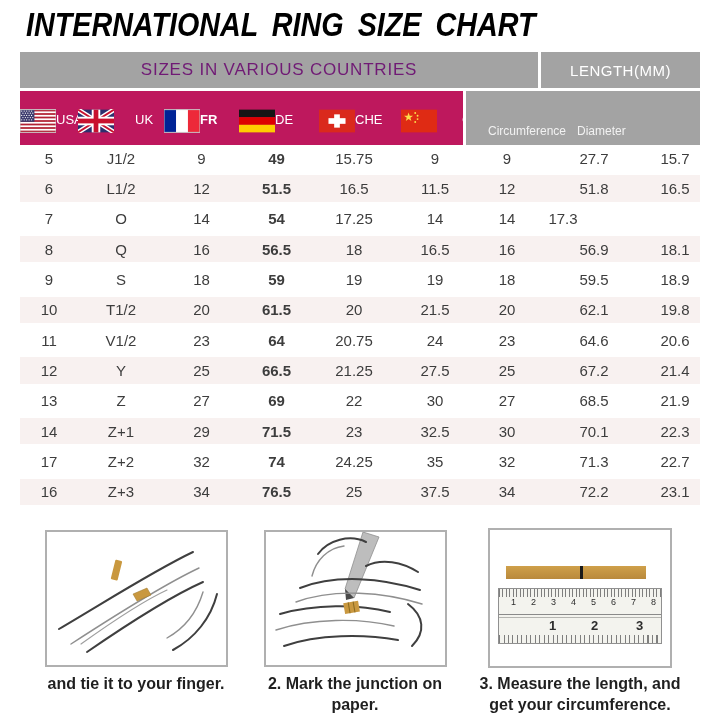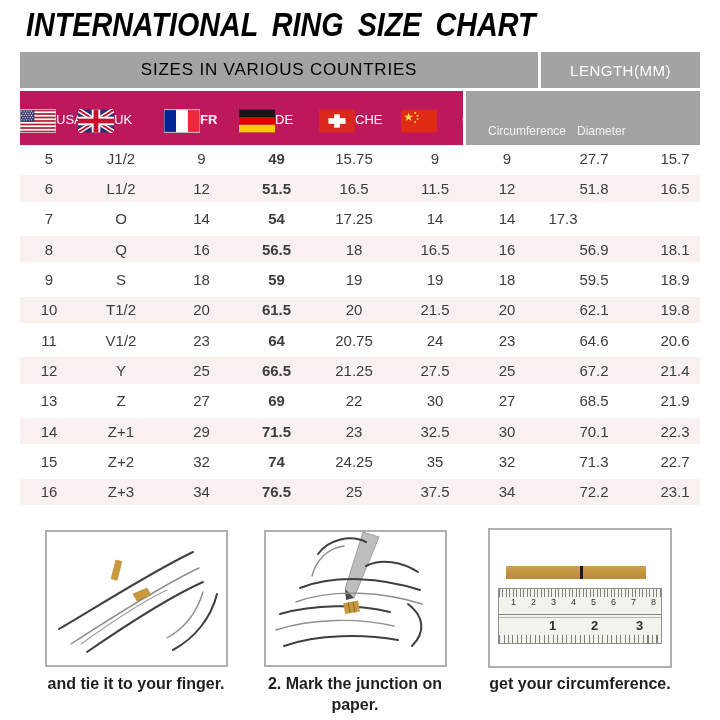--- a/index.html
+++ b/index.html
@@ -7,38 +7,38 @@
         font-family:"Liberation Sans",sans-serif;}
 
   
   .title{position:absolute;left:26px;top:6px;margin:0;font-size:33px;font-weight:bold;
          font-style:italic;color:#000;white-space:nowrap;letter-spacing:0px;word-spacing:7px;
          transform:scaleX(.87);transform-origin:left center;}
 
   
   .size-table{position:absolute;left:20px;top:52px;width:680px;}
   .group-header{display:flex;height:36px;}
-  .gh-left{width:518px;background:#a3a3a3;color:#000000;font-size:17px;letter-spacing:.8px;
+  .gh-left{width:518px;background:#a3a3a3;color:#701a75;font-size:17px;letter-spacing:.8px;
            display:flex;align-items:center;justify-content:center;}
   .gh-gap{width:3px;background:#fff;}
   .gh-right{flex:1;background:#a3a3a3;color:#fff;font-size:15px;letter-spacing:.5px;
             display:flex;align-items:center;justify-content:center;}
   .flag-row{display:flex;height:54px;margin-top:3px;}
   .country-cell{background:#be185d;display:flex;flex-direction:row;align-items:center;}
   .country-cell .flag{margin-top:5px;line-height:0;}
   .country-cell .flag svg{display:block;}
   .country-label{margin-top:3px;font-size:13px;color:#fff;}
   .length-head{flex:1;background:#a3a3a3;display:flex;align-items:flex-end;
                padding:0 0 7px 22px;column-gap:11px;font-size:12px;color:#f2f2f2;}
   .data-rows{display:flex;flex-direction:column;height:364px;}
   .data-row{display:flex;flex:1;background:#fff;box-sizing:border-box;}
   .data-row.alt{background:#f8f1f0;border-top:4px solid #fff;border-bottom:4px solid #fff;}
   .cell{display:flex;align-items:center;justify-content:center;
         font-size:15px;color:#3d3d3d;}
-  .w0{width:58px;} .w1{width:86px;} .w2{width:75px;} .w3{width:75px;font-weight:bold;} .w4{width:80px;}
+  .w0{width:58px;} .w1{width:86px;gap:21px;} .w2{width:75px;} .w3{width:75px;font-weight:bold;} .w4{width:80px;}
   .w5{width:82px;} .w6{width:62px;gap:25px;} .w7{width:112px;} .w8{width:50px;}
   .gap3{width:3px;background:#fff;}
 
   
   .panel{position:absolute;border:2px solid #b0b0b0;background:#fff;box-sizing:border-box;}
   #panel1{left:45px;top:530px;width:183px;height:137px;}
   #panel2{left:264px;top:530px;width:183px;height:137px;}
   #panel3{left:488px;top:528px;width:184px;height:140px;}
   .panel svg{display:block;width:100%;height:100%;}
   .caption{position:absolute;top:673px;text-align:center;font-size:16px;font-weight:bold;
@@ -291,21 +291,21 @@
           <span class="cell w1">Z+1</span>
           <span class="cell w2">29</span>
           <span class="cell w3">71.5</span>
           <span class="cell w4">23</span>
           <span class="cell w5">32.5</span>
           <span class="cell w6">30</span>
           <span class="cell w7">70.1</span>
           <span class="cell w8">22.3</span>
         </div>
         <div class="data-row">
-          <span class="cell w0">15</span>
+          <span class="cell w0">17</span>
           <span class="cell w1">Z+2</span>
           <span class="cell w2">32</span>
           <span class="cell w3">74</span>
           <span class="cell w4">24.25</span>
           <span class="cell w5">35</span>
           <span class="cell w6">32</span>
           <span class="cell w7">71.3</span>
           <span class="cell w8">22.7</span>
         </div>
         <div class="data-row alt">
@@ -387,15 +387,16 @@
     </div>
   </div>
 
   <div class="caption" id="cap1">
     <div>and tie it to your finger.</div>
   </div>
   <div class="caption" id="cap2">
     <div>2. Mark the junction on paper.</div>
   </div>
   <div class="caption" id="cap3">
+    <div>3. Measure the length, and</div>
     <div>get your circumference.</div>
   </div>
 </div>
 
 </body></html>

